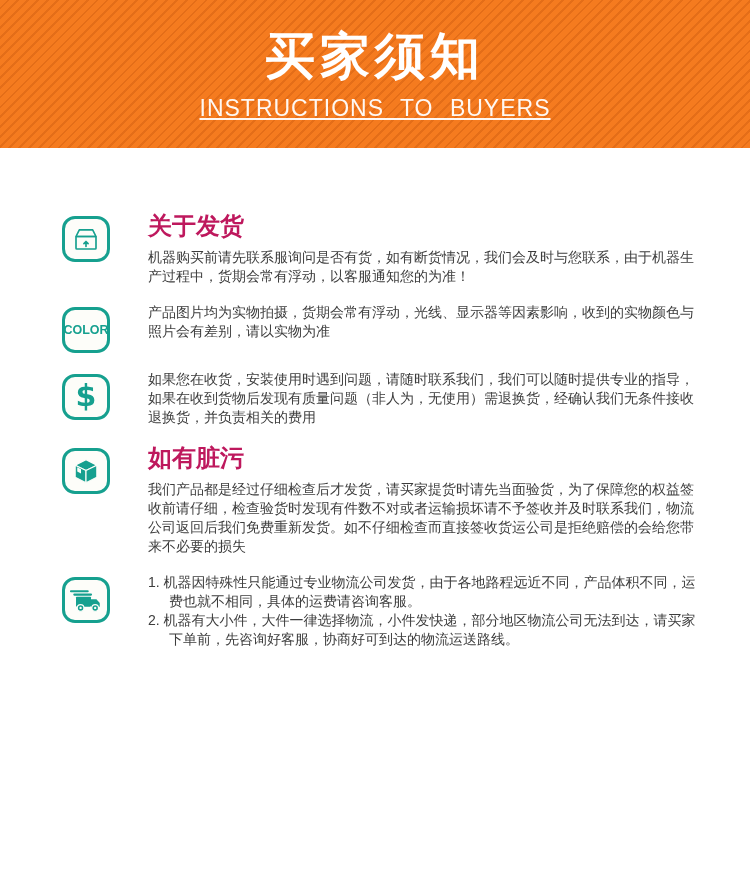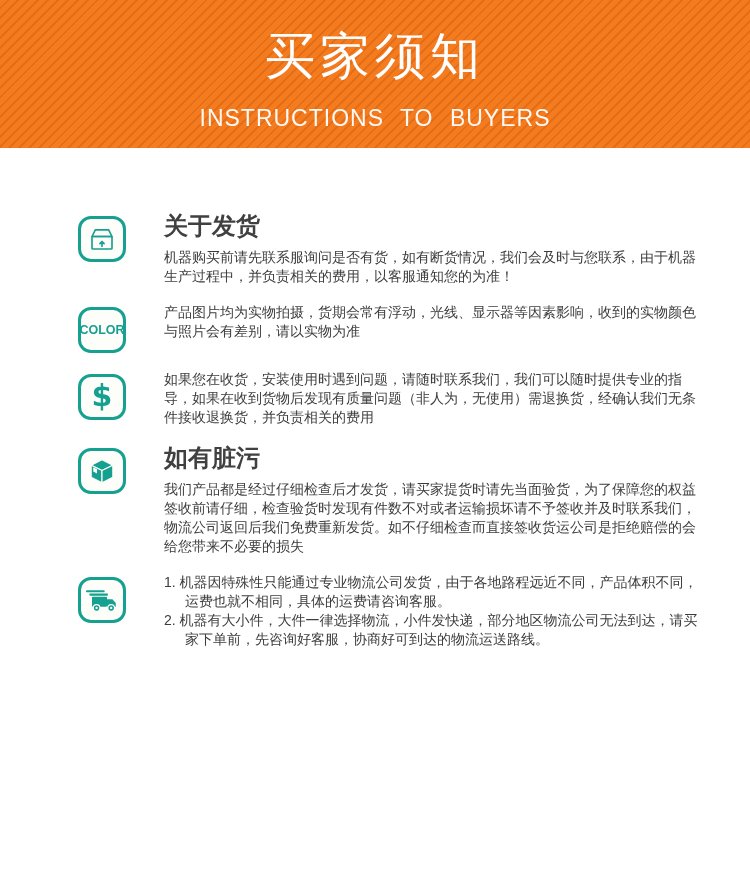--- a/index.html
+++ b/index.html
@@ -18,49 +18,49 @@
     display:flex;
     flex-direction:column;
     align-items:center;
     justify-content:center;
     background-color:var(--header-bg);
     background-image:repeating-linear-gradient(135deg,
       rgba(0,0,0,0) 0px, rgba(0,0,0,0) 5px,
       rgba(168,62,0,0.22) 5px, rgba(168,62,0,0.22) 7px);
   }
   .banner h1{
-    margin:14px;
+    margin:4px;
     font-size:50px;
     line-height:1.05;
-    font-weight:normal;
+    font-weight:bold;
     color:#ffffff;
     letter-spacing:5px;
     text-align:center;
   }
   .banner .subtitle{
     margin-top:8px;
     font-size:23px;
     color:rgba(255,255,255,0.95);
     letter-spacing:1px;
     word-spacing:9px;
     font-weight:400;
+    text-decoration:underline;
   }
   .sections{
     padding:64px 44px 40px 62px;
   }
   .sec{
     display:flex;
     align-items:flex-start;
     margin-bottom:17px;
   }
   .icon-wrap{
     flex:0 0 48px;
     margin-right:38px;
     margin-top:4px;
-    margin-left:16px;
   }
   .icon-box{
     box-sizing:border-box;
     width:48px;
     height:46px;
     border:3px solid var(--accent);
     border-radius:13px;
     background:#fdfdf9;
     display:flex;
     align-items:center;
@@ -84,21 +84,21 @@
   .sec-text{
     flex:1;
     min-width:0;
     max-width:560px;
   }
   .sec-text h2{
     margin:0 0 7px 0;
     font-size:24px;
     line-height:1.2;
     font-weight:bold;
-    color:#404040;
+    color:#be185d;
   }
   p.body{
     margin:0;
     font-size:14px;
     line-height:19px;
     color:#3d3d3d;
   }
   p.hang{
     padding-left:21px;
     text-indent:-21px;
@@ -123,21 +123,21 @@
         <div class="icon-box">
           <svg width="42" height="40" viewBox="0 0 48 48">
             <path class="st" d="M12 21 L16 13 L32 13 L36 21 Z"></path>
             <rect class="st" x="12" y="21" width="24" height="15" rx="1"></rect>
             <path class="st" d="M24 33 L24 27 M21.5 29.5 L24 27 L26.5 29.5"></path>
           </svg>
         </div>
       </div>
       <div class="sec-text">
         <h2>关于发货</h2>
-        <p class="body">机器购买前请先联系服询问是否有货，如有断货情况，我们会及时与您联系，由于机器生产过程中，并负责相关的费用，以客服通知您的为准！</p>
+        <p class="body">机器购买前请先联系服询问是否有货，如有断货情况，我们会及时与您联系，由于机器生产过程中，货期会常有浮动，以客服通知您的为准！</p>
       </div>
     </section>
 
     <section class="sec">
       <div class="icon-wrap">
         <div class="icon-box">
           <span class="icon-word">COLOR</span>
         </div>
       </div>
       <div class="sec-text">

